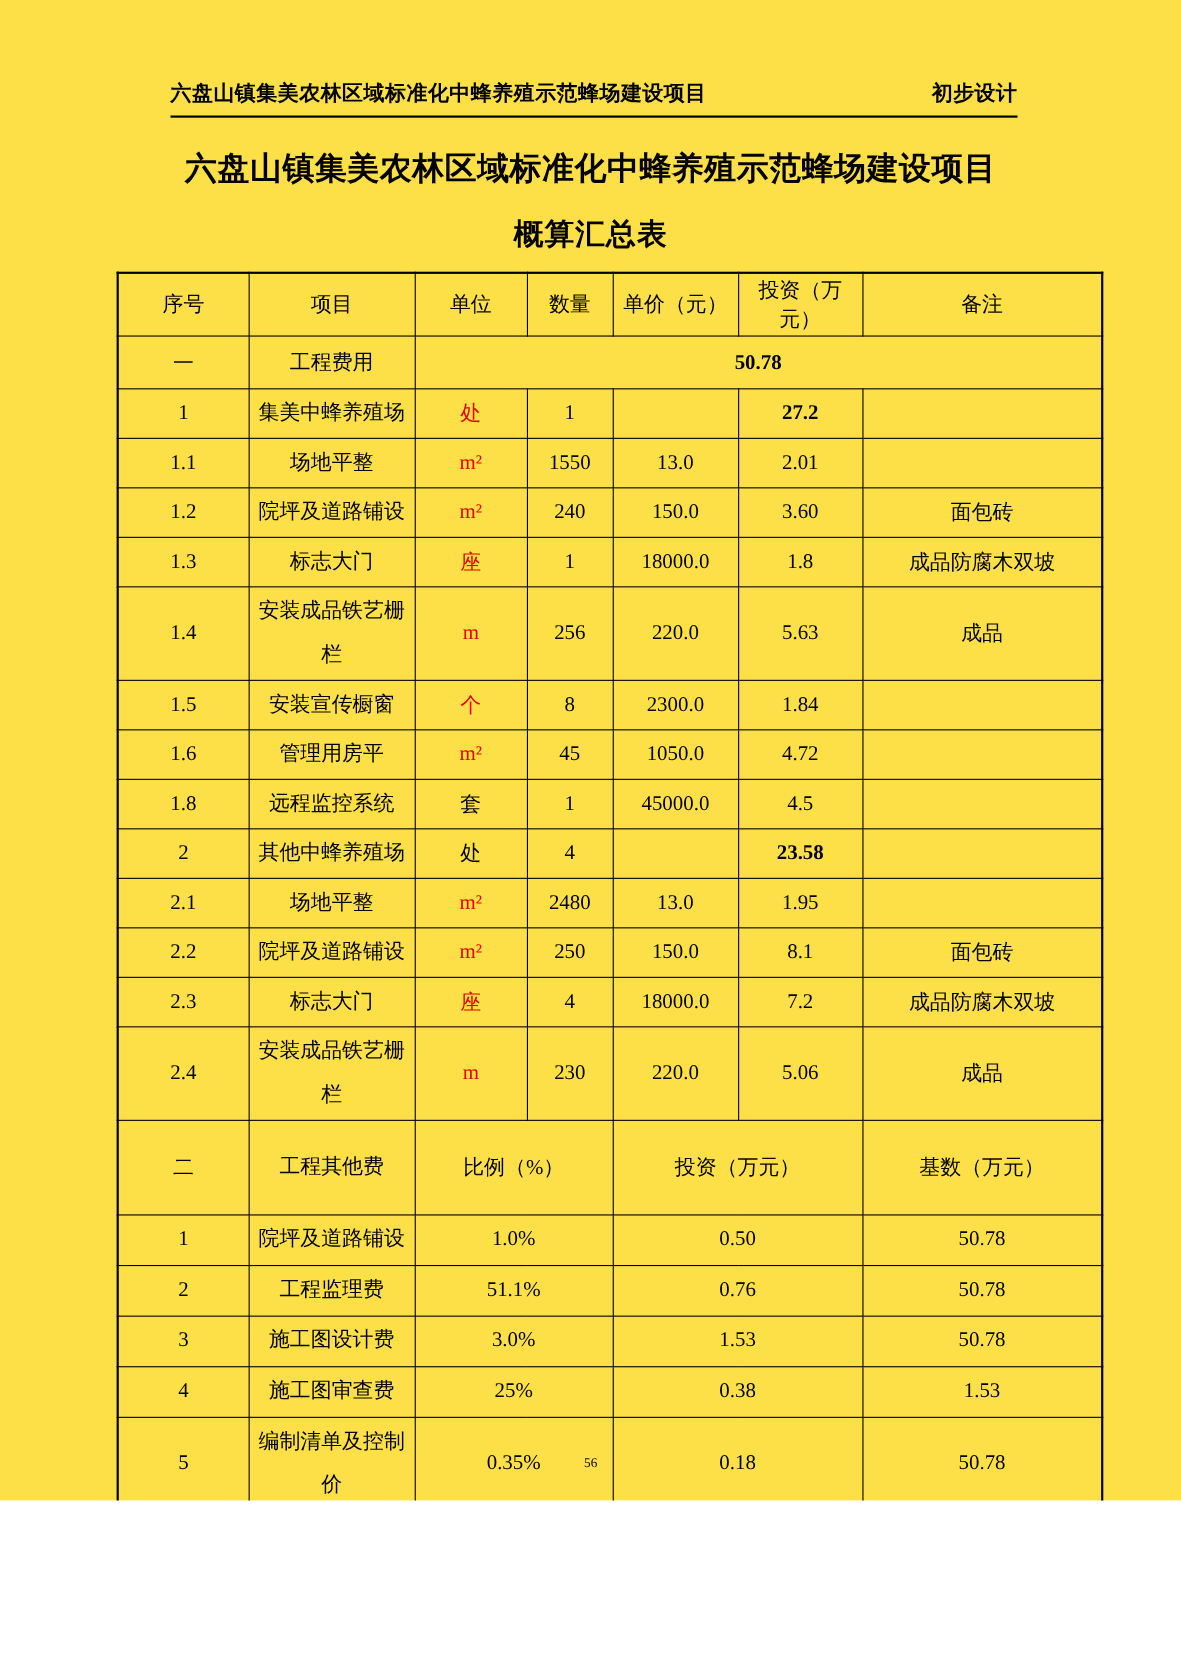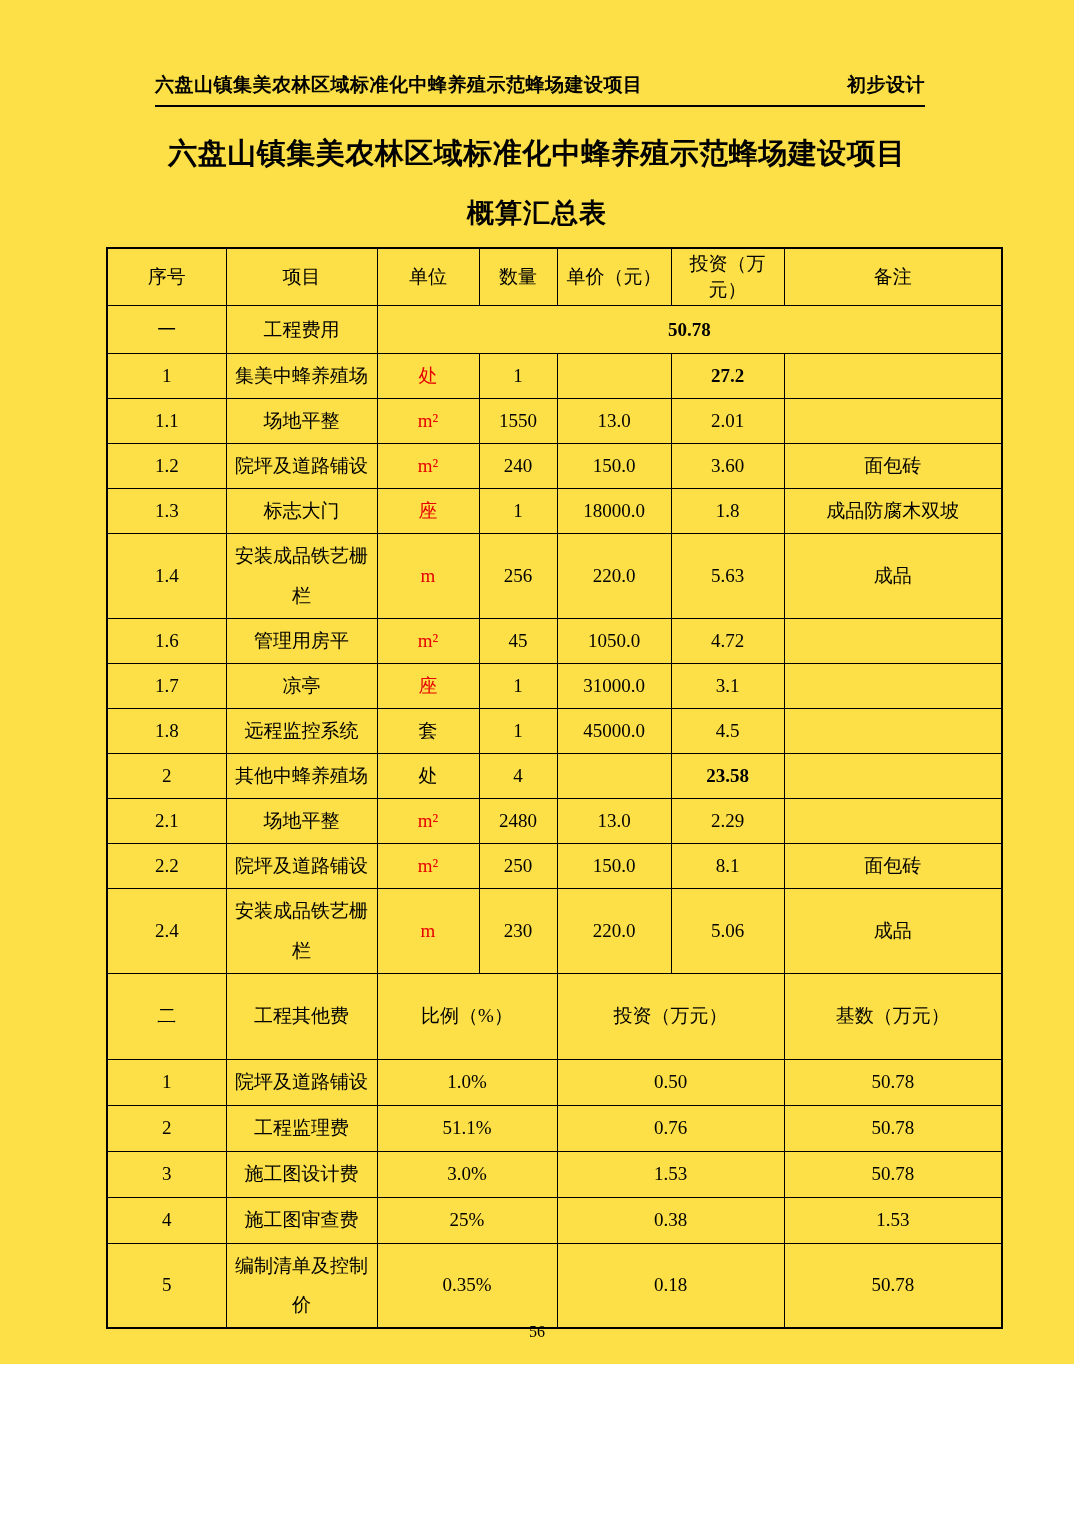--- a/index.html
+++ b/index.html
@@ -72,21 +72,21 @@
   table.budget tr { height: 45px; }
   td.item { line-height: 2.1; }
   td.red  { color: #e60000; }
   td.bold { font-weight: bold; }
   .page-number {
     position: absolute;
     top: 1323px;
     left: 0;
     width: 1074px;
     text-align: center;
-    font-size: 16px;
+    font-size: 12px;
   }
 </style>
 </head>
 <body>
 
 <div class="page">
 
   <div class="doc-header">
     <span>六盘山镇集美农林区域标准化中蜂养殖示范蜂场建设项目</span>
     <span>初步设计</span>
@@ -159,35 +159,35 @@
         <tr style="height: 80px;">
           <td>1.4</td>
           <td class="item">安装成品铁艺栅栏</td>
           <td class="red">m</td>
           <td>256</td>
           <td>220.0</td>
           <td>5.63</td>
           <td>成品</td>
         </tr>
         <tr>
+          <td>1.5</td>
+          <td class="item">安装宣传橱窗</td>
+          <td class="red">个</td>
+          <td>8</td>
+          <td>2300.0</td>
+          <td>1.84</td>
+          <td></td>
+        </tr>
+        <tr>
           <td>1.6</td>
           <td class="item">管理用房平</td>
           <td class="red">m²</td>
           <td>45</td>
           <td>1050.0</td>
           <td>4.72</td>
-          <td></td>
-        </tr>
-        <tr>
-          <td>1.7</td>
-          <td class="item">凉亭</td>
-          <td class="red">座</td>
-          <td>1</td>
-          <td>31000.0</td>
-          <td>3.1</td>
           <td></td>
         </tr>
         <tr>
           <td>1.8</td>
           <td class="item">远程监控系统</td>
           <td>套</td>
           <td>1</td>
           <td>45000.0</td>
           <td>4.5</td>
           <td></td>
@@ -200,31 +200,40 @@
           <td></td>
           <td class="bold">23.58</td>
           <td></td>
         </tr>
         <tr>
           <td>2.1</td>
           <td class="item">场地平整</td>
           <td class="red">m²</td>
           <td>2480</td>
           <td>13.0</td>
-          <td>2.29</td>
+          <td>1.95</td>
           <td></td>
         </tr>
         <tr>
           <td>2.2</td>
           <td class="item">院坪及道路铺设</td>
           <td class="red">m²</td>
           <td>250</td>
           <td>150.0</td>
           <td>8.1</td>
           <td>面包砖</td>
+        </tr>
+        <tr>
+          <td>2.3</td>
+          <td class="item">标志大门</td>
+          <td class="red">座</td>
+          <td>4</td>
+          <td>18000.0</td>
+          <td>7.2</td>
+          <td>成品防腐木双坡</td>
         </tr>
         <tr style="height: 83px;">
           <td>2.4</td>
           <td class="item">安装成品铁艺栅栏</td>
           <td class="red">m</td>
           <td>230</td>
           <td>220.0</td>
           <td>5.06</td>
           <td>成品</td>
         </tr>

